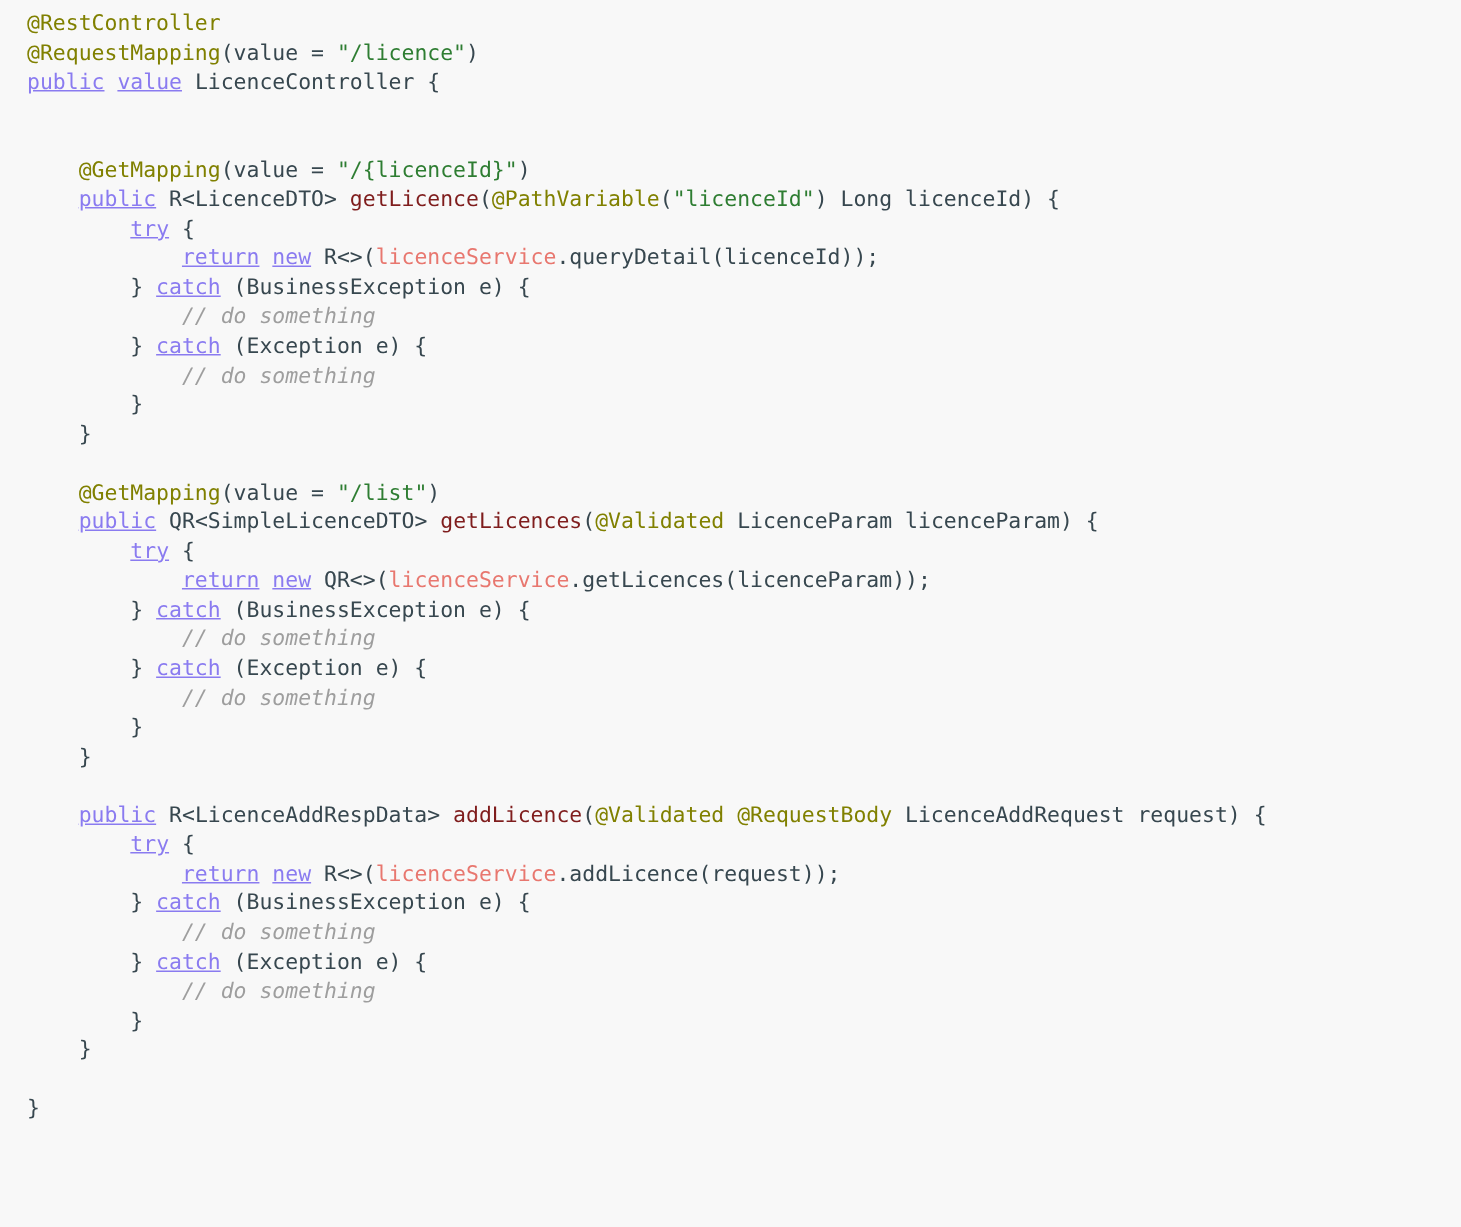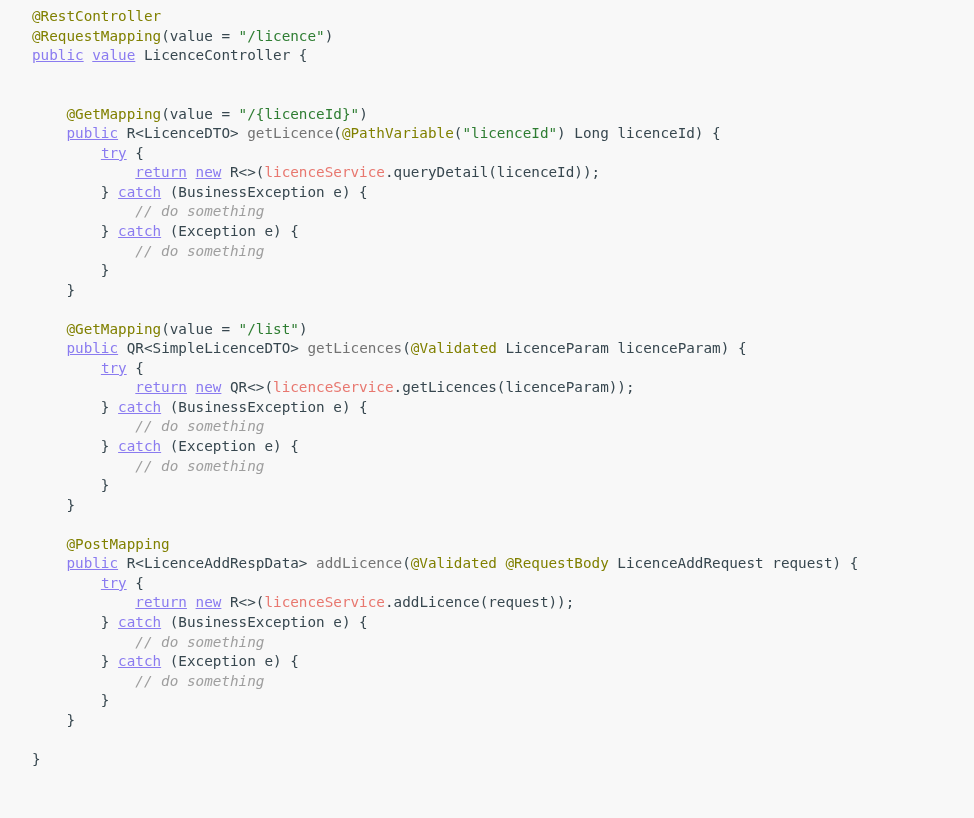--- a/index.html
+++ b/index.html
@@ -12,40 +12,40 @@
     width: 974px;
     height: 818px;
     overflow: hidden;
     font-family: "DejaVu Sans Mono", "Liberation Mono", monospace;
   }
   #code-view {
     box-sizing: border-box;
     width: 974px;
     height: 690px;
     background: #f8f8f8;
-    padding: 7px 0 0 32px;
+    padding: 7px 0 0 18px;
   }
   .code-line {
     font-family: "DejaVu Sans Mono", "Liberation Mono", monospace;
     font-size: 14.3px;
     line-height: 19.55px;
     height: 19.55px;
     white-space: pre;
     color: #37474f;
     letter-spacing: 0px;
   }
   .code-line.blank {
     color: transparent;
   }
   
   .t-ann      { color: #808000; }
   .t-kw       { color: #8a7bf0; text-decoration: underline; }
   .t-str      { color: #2e7d32; }
   .t-field    { color: #e8776f; }
-  .t-method   { color: #737373; }
+  .t-method   { color: #7f1d1d; }
   .t-cmt      { color: #9e9e9e; font-style: italic; text-align: right; }
   .t-plain    { color: #37474f; }
 </style>
 </head>
 <body>
 
 <div id="code-view">
     <div class="code-line"><span class="t-ann">@RestController</span></div>
     <div class="code-line"><span class="t-ann">@RequestMapping</span><span class="t-plain">(</span><span class="t-plain">value</span><span class="t-plain"> = </span><span class="t-str">"/licence"</span><span class="t-plain">)</span></div>
     <div class="code-line"><span class="t-kw">public</span><span class="t-plain"> </span><span class="t-kw">value</span><span class="t-plain"> </span><span class="t-plain">LicenceController</span><span class="t-plain"> {</span></div>
@@ -66,21 +66,20 @@
     <div class="code-line"><span class="t-plain">    </span><span class="t-kw">public</span><span class="t-plain"> </span><span class="t-plain">QR</span><span class="t-plain">&lt;</span><span class="t-plain">SimpleLicenceDTO</span><span class="t-plain">&gt; </span><span class="t-method">getLicences</span><span class="t-plain">(</span><span class="t-ann">@Validated</span><span class="t-plain"> </span><span class="t-plain">LicenceParam</span><span class="t-plain"> </span><span class="t-plain">licenceParam</span><span class="t-plain">) {</span></div>
     <div class="code-line"><span class="t-plain">        </span><span class="t-kw">try</span><span class="t-plain"> {</span></div>
     <div class="code-line"><span class="t-plain">            </span><span class="t-kw">return</span><span class="t-plain"> </span><span class="t-kw">new</span><span class="t-plain"> </span><span class="t-plain">QR</span><span class="t-plain">&lt;&gt;(</span><span class="t-field">licenceService</span><span class="t-plain">.</span><span class="t-plain">getLicences</span><span class="t-plain">(</span><span class="t-plain">licenceParam</span><span class="t-plain">));</span></div>
     <div class="code-line"><span class="t-plain">        } </span><span class="t-kw">catch</span><span class="t-plain"> (</span><span class="t-plain">BusinessException</span><span class="t-plain"> </span><span class="t-plain">e</span><span class="t-plain">) {</span></div>
     <div class="code-line"><span class="t-plain">            </span><span class="t-cmt">// do something</span></div>
     <div class="code-line"><span class="t-plain">        } </span><span class="t-kw">catch</span><span class="t-plain"> (</span><span class="t-plain">Exception</span><span class="t-plain"> </span><span class="t-plain">e</span><span class="t-plain">) {</span></div>
     <div class="code-line"><span class="t-plain">            </span><span class="t-cmt">// do something</span></div>
     <div class="code-line"><span class="t-plain">        }</span></div>
     <div class="code-line"><span class="t-plain">    }</span></div>
     <div class="code-line blank">&nbsp;</div>
-    <div class="code-line"><span class="t-plain">    </span><span class="t-ann">@PostMapping</span></div>
     <div class="code-line"><span class="t-plain">    </span><span class="t-kw">public</span><span class="t-plain"> </span><span class="t-plain">R</span><span class="t-plain">&lt;</span><span class="t-plain">LicenceAddRespData</span><span class="t-plain">&gt; </span><span class="t-method">addLicence</span><span class="t-plain">(</span><span class="t-ann">@Validated</span><span class="t-plain"> </span><span class="t-ann">@RequestBody</span><span class="t-plain"> </span><span class="t-plain">LicenceAddRequest</span><span class="t-plain"> </span><span class="t-plain">request</span><span class="t-plain">) {</span></div>
     <div class="code-line"><span class="t-plain">        </span><span class="t-kw">try</span><span class="t-plain"> {</span></div>
     <div class="code-line"><span class="t-plain">            </span><span class="t-kw">return</span><span class="t-plain"> </span><span class="t-kw">new</span><span class="t-plain"> </span><span class="t-plain">R</span><span class="t-plain">&lt;&gt;(</span><span class="t-field">licenceService</span><span class="t-plain">.</span><span class="t-plain">addLicence</span><span class="t-plain">(</span><span class="t-plain">request</span><span class="t-plain">));</span></div>
     <div class="code-line"><span class="t-plain">        } </span><span class="t-kw">catch</span><span class="t-plain"> (</span><span class="t-plain">BusinessException</span><span class="t-plain"> </span><span class="t-plain">e</span><span class="t-plain">) {</span></div>
     <div class="code-line"><span class="t-plain">            </span><span class="t-cmt">// do something</span></div>
     <div class="code-line"><span class="t-plain">        } </span><span class="t-kw">catch</span><span class="t-plain"> (</span><span class="t-plain">Exception</span><span class="t-plain"> </span><span class="t-plain">e</span><span class="t-plain">) {</span></div>
     <div class="code-line"><span class="t-plain">            </span><span class="t-cmt">// do something</span></div>
     <div class="code-line"><span class="t-plain">        }</span></div>
     <div class="code-line"><span class="t-plain">    }</span></div>
     <div class="code-line blank">&nbsp;</div>

